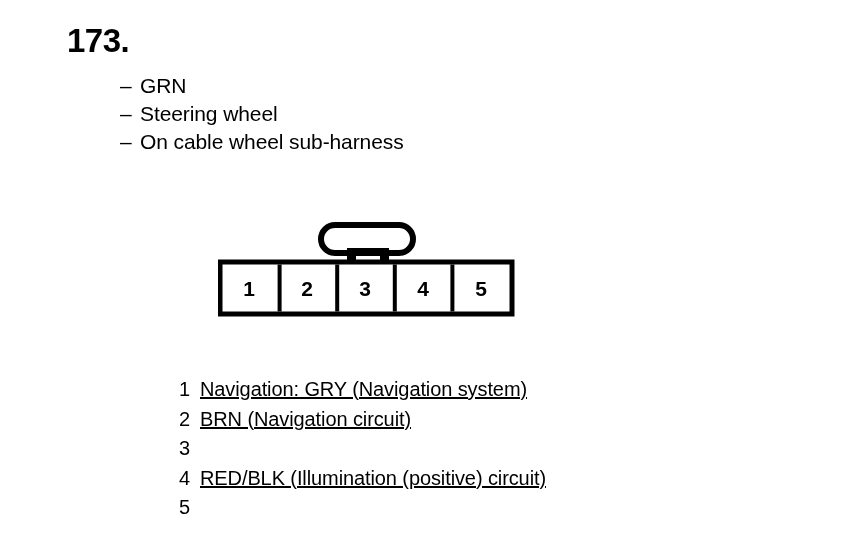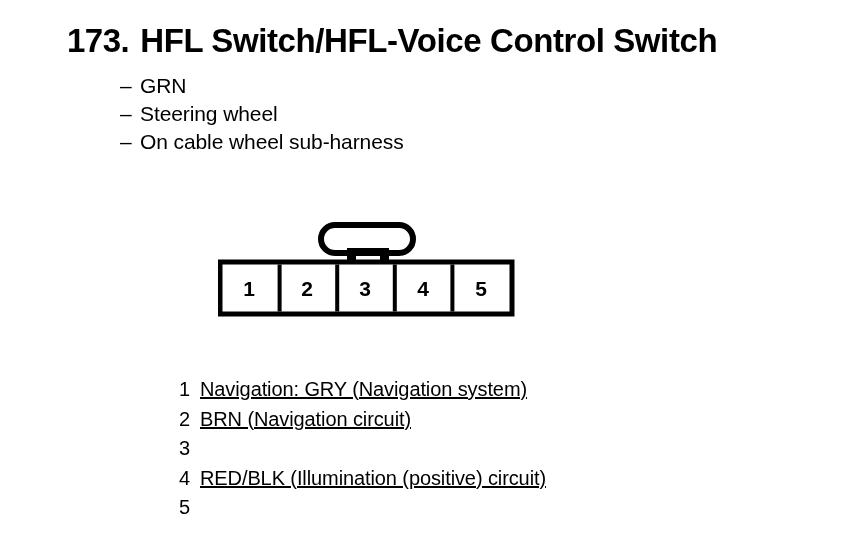--- a/index.html
+++ b/index.html
@@ -108,21 +108,20 @@
     text-decoration: underline;
   }
 </style>
 </head>
 <body>
 
 <div id="page">
 
   <div class="title-row">
     <span class="title-number">173.</span>
-    <span class="title-text">HFL Switch/HFL-Voice Control Switch</span>
   </div>
 
   <div class="subtitles">
     <div class="subtitle-line">
       <span class="subtitle-dash">–</span>
       <span class="subtitle-label">GRN</span>
     </div>
     <div class="subtitle-line">
       <span class="subtitle-dash">–</span>
       <span class="subtitle-label">Steering wheel</span>

